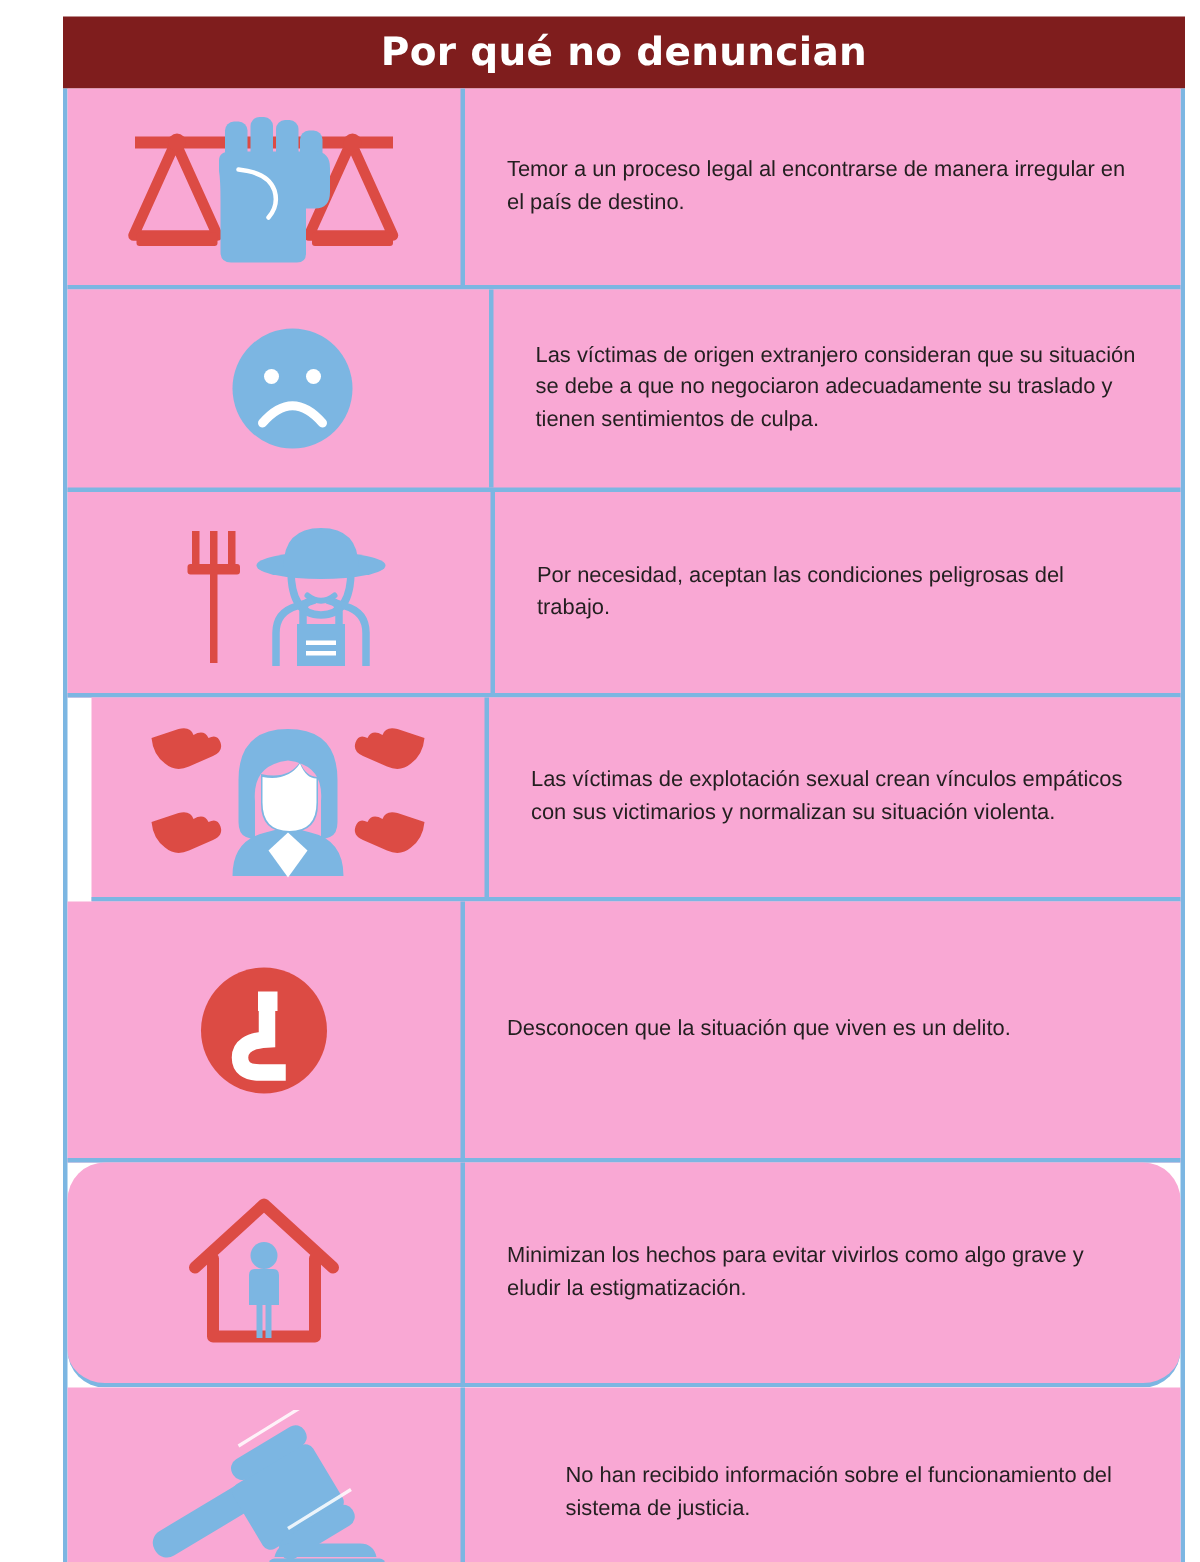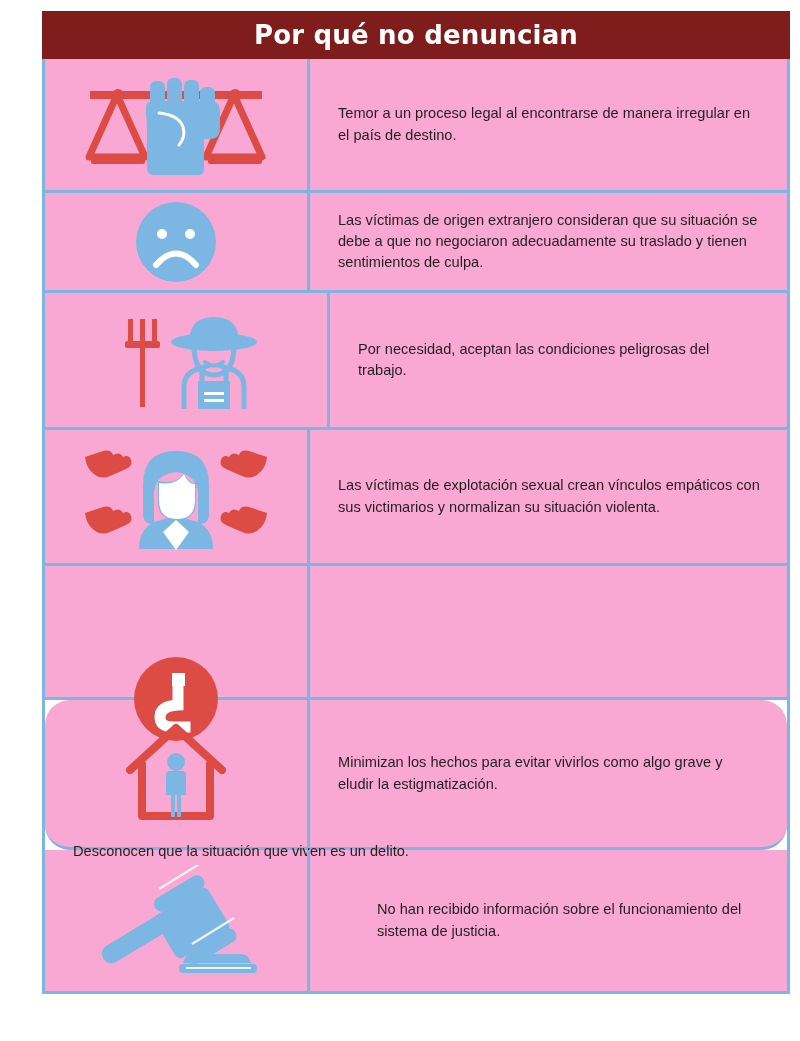--- a/index.html
+++ b/index.html
@@ -73,24 +73,24 @@
   .cell-text p {
     margin: 0;
     font-size: 14.6px;
     line-height: 1.45;
     color: #231f20;
     font-family: "Liberation Sans", sans-serif;
   }
 
   
   .r1 { height: 134px; }
-  .r2 { height: 100px; }
+  .r2 { height: 135px; padding-left: 19px; }
   .r3 { height: 137px; padding-left: 20px; }
-  .r4 { height: 136px; }
-  .r5 { height: 134px; flex-direction: column; }
+  .r4 { height: 136px; margin-left: 16px; }
+  .r5 { height: 174px; }
   .r6 { height: 150px; border-radius: 25px; }
   .r7 { height: 141px; }
 
   .icon-svg { display: block; }
 </style>
 </head>
 <body>
 
 <div class="infographic">
 

